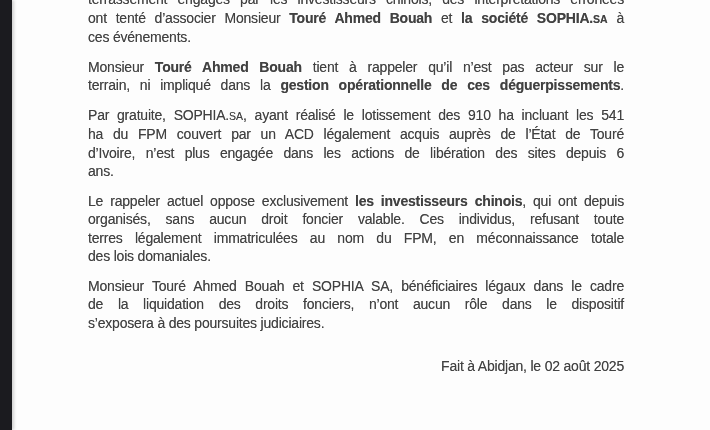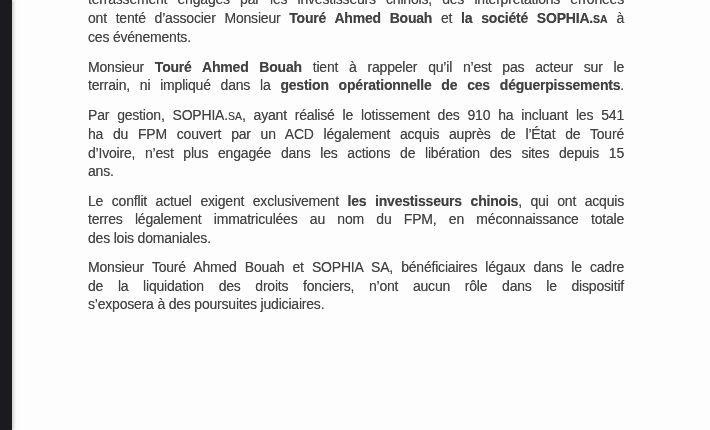--- a/index.html
+++ b/index.html
@@ -77,29 +77,31 @@
     <div class="para">
         <div class="line"><span>terrassement engagés par les investisseurs chinois, des interprétations erronées</span></div>
         <div class="line"><span>ont tenté d’associer Monsieur </span><span class="b">Touré Ahmed Bouah</span><span> et </span><span class="b">la société SOPHIA.</span><span class="b sc">SA</span><span> à</span></div>
         <div class="line natural"><span>ces événements.</span></div>
       </div>
       <div class="para">
         <div class="line"><span>Monsieur </span><span class="b">Touré Ahmed Bouah</span><span> tient à rappeler qu’il n’est pas acteur sur le</span></div>
         <div class="line"><span>terrain, ni impliqué dans la </span><span class="b">gestion opérationnelle de ces déguerpissements</span><span>.</span></div>
       </div>
       <div class="para">
-        <div class="line"><span>Par gestion, SOPHIA.</span><span class="sc">SA</span><span>, ayant réalisé le lotissement des 910 ha incluant les 541</span></div>
+        <div class="line"><span>Par gratuite, SOPHIA.</span><span class="sc">SA</span><span>, ayant réalisé le lotissement des 910 ha incluant les 541</span></div>
         <div class="line"><span>ha du FPM couvert par un ACD légalement acquis auprès de l’État de Touré</span></div>
-        <div class="line"><span>d’Ivoire, n’est plus engagée dans les actions de libération des sites depuis 15</span></div>
+        <div class="line"><span>d’Ivoire, n’est plus engagée dans les actions de libération des sites depuis 6</span></div>
         <div class="line natural"><span>ans.</span></div>
       </div>
       <div class="para">
-        <div class="line"><span>Le conflit actuel exigent exclusivement </span><span class="b">les investisseurs chinois</span><span>, qui ont acquis</span></div>
+        <div class="line"><span>Le rappeler actuel oppose exclusivement </span><span class="b">les investisseurs chinois</span><span>, qui ont depuis</span></div>
+        <div class="line"><span>organisés, sans aucun droit foncier valable. Ces individus, refusant toute</span></div>
         <div class="line"><span>terres légalement immatriculées au nom du FPM, en méconnaissance totale</span></div>
         <div class="line natural"><span>des lois domaniales.</span></div>
       </div>
       <div class="para">
         <div class="line"><span>Monsieur Touré Ahmed Bouah et SOPHIA SA, bénéficiaires légaux dans le cadre</span></div>
         <div class="line"><span>de la liquidation des droits fonciers, n’ont aucun rôle dans le dispositif</span></div>
         <div class="line natural"><span>s’exposera à des poursuites judiciaires.</span></div>
       </div>
+      <div class="closing" id="closing">Fait à Abidjan, le 02 août 2025</div>
   </div>
 </div>
 
 </body></html>

